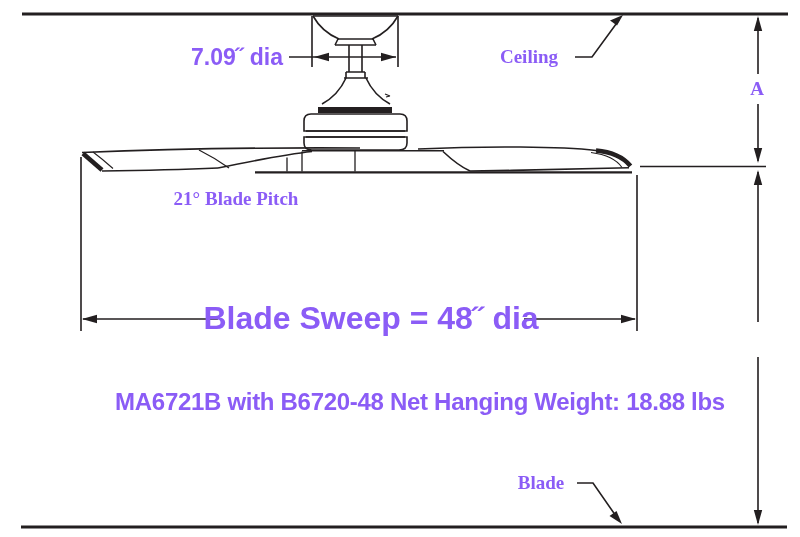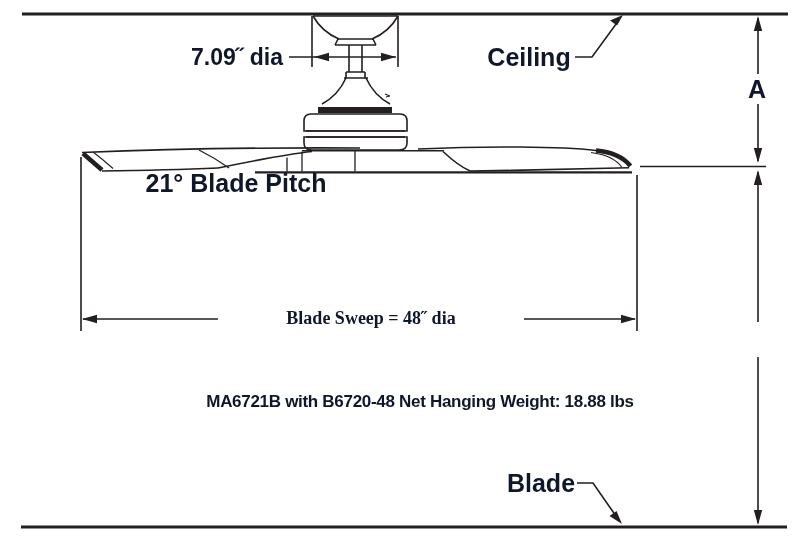--- a/index.html
+++ b/index.html
@@ -4,27 +4,27 @@
 <style>
   html,body{margin:0;padding:0;background:#ffffff;}
   #stage{
     position:relative;width:800px;height:537px;background:#ffffff;
     font-family:"Liberation Sans","DejaVu Sans",sans-serif;
     overflow:hidden;
   }
   svg{position:absolute;left:0;top:0;}
   .lbl{
     position:absolute;transform:translate(-50%,-50%);
-    color:#0f172a;font-weight:bold;white-space:nowrap;
+    color:#8b5cf6;font-weight:bold;white-space:nowrap;
     -webkit-font-smoothing:antialiased;
   }
   .f23{font-size:23px;}
-  .f24{font-size:17px;letter-spacing:-0.3px;}
-  .f25{font-size:25px;}
-  .f27{font-size:18px;font-family:Liberation Serif, serif;}
+  .f24{font-size:24px;letter-spacing:-0.3px;}
+  .f25{font-size:19px;font-family:Liberation Serif, serif;}
+  .f27{font-size:32px;}
 </style>
 </head>
 <body>
 
 <div id="stage">
 
   <svg width="800" height="537" viewBox="0 0 800 537">
     <g stroke="#231f20" fill="none" stroke-linecap="butt">
 
       <g>
@@ -131,21 +131,21 @@
       </g>
     </g>
   </svg>
 
   <div class="lbl f23" style="left:237px;top:57px;">7.09˝ dia</div>
 
   <div class="lbl f25" style="left:529px;top:57px;">Ceiling</div>
 
   <div class="lbl f25" style="left:757px;top:89px;">A</div>
 
-  <div class="lbl f25" style="left:236px;top:183px;">21° Blade Pitch</div>
+  <div class="lbl f25" style="left:236px;top:199px;">21° Blade Pitch</div>
 
   <div class="lbl f27" style="left:371px;top:318px;">Blade Sweep = 48˝ dia</div>
 
 
   <div class="lbl f24" style="left:420px;top:402px;">MA6721B with B6720-48 Net Hanging Weight: 18.88 lbs</div>
 
   <div class="lbl f25" style="left:541px;top:483px;">Blade</div>
 
 </div>
 

